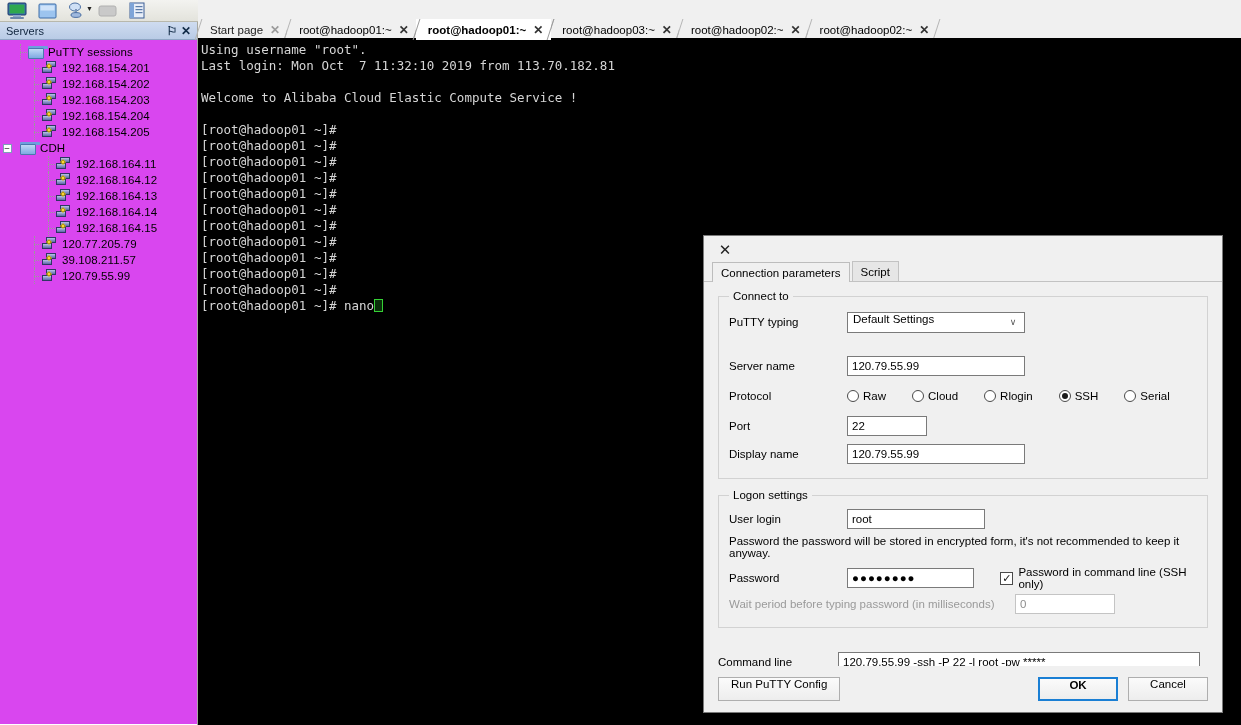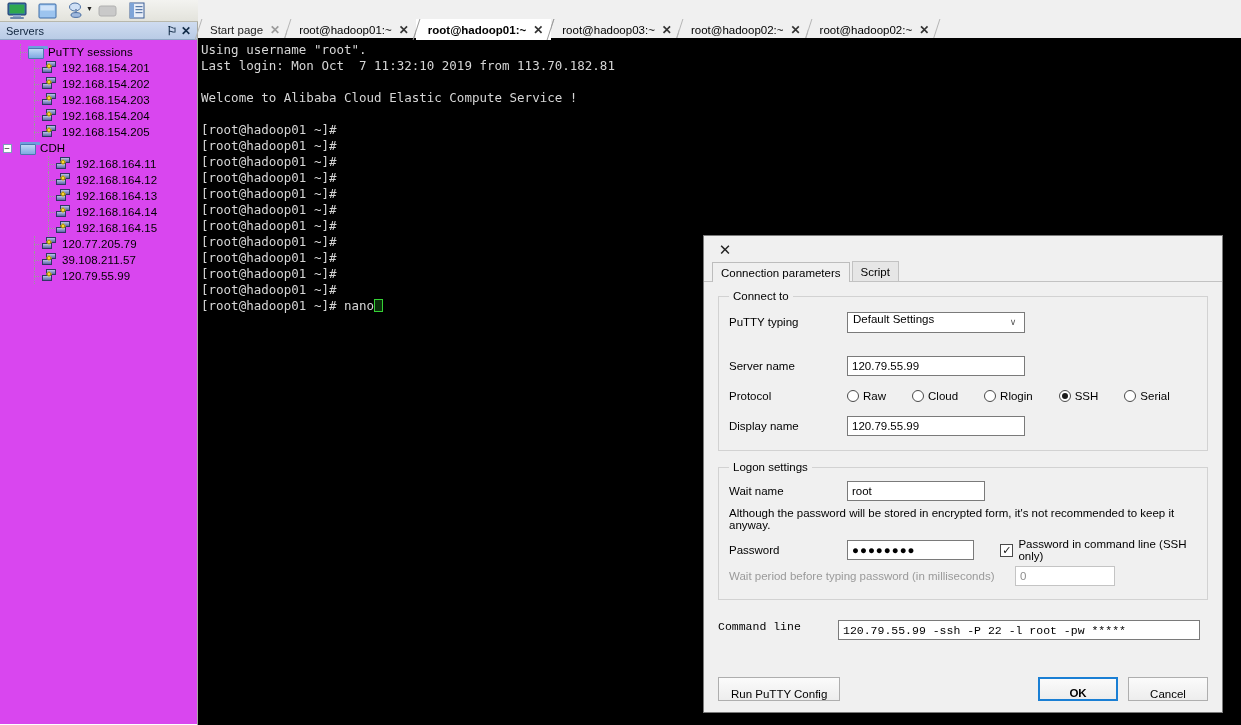--- a/index.html
+++ b/index.html
@@ -245,31 +245,31 @@
   }
   .chk { display:flex; align-items:center; font-size:11.5px; }
   .chk .cbox {
     width:13px; height:13px; border:1px solid #4a4a4a; background:#fff;
     margin-right:5px; display:flex; align-items:center; justify-content:center;
     flex:none; font-size:11px; line-height:1; color:#111;
   }
   .note { font-size:11.5px; margin: 4px 0 6px 0; }
   .muted { color:#9a9a9a; }
 
-  #cmdrow { display:flex; padding: 2px 14px 0 14px; height:30px;font-family:Liberation Mono, monospace; }
+  #cmdrow { display:flex; align-items:center; padding: 2px 14px 0 14px; height:30px; }
   #cmdrow .lab { width:120px; flex:none; font-size:11.5px; }
 
   #dlg-footer {
     position:absolute; left:0; right:0; bottom:0; height:46px;
     display:flex; align-items:center; padding: 0 14px;
     background:#f0f0f0;
   }
   .btn {
     height:24px; min-width:80px; padding:0 12px;
-    display:flex; align-items:flex-end; justify-content:center;
+    display:flex; align-items:flex-start; justify-content:center;
     background: linear-gradient(#fbfbfb,#ededed);
     border:1px solid #aeaeae; font-size:11.5px; color:#000;
   }
   .btn.focus { border:2px solid #1a7fd4;font-weight:bold; }
   #dlg-footer .spacer { flex:1; }
   #btn-ok { margin-right:10px; }
 </style>
 </head>
 <body>
 
@@ -574,40 +574,46 @@
                 <span class="rdot"></span>
                 <span>SSH</span>
               </span>
               <span class="radio">
                 <span class="rdot"></span>
                 <span>Serial</span>
               </span>
             </div>
         </div>
 
+        <div class="row">
+          <span class="lab">Port</span>
+          <div class="inp" style="width:80px">
+            <span>22</span>
+          </div>
+        </div>
 
         <div class="row">
           <span class="lab">Display name</span>
           <div class="inp" style="width:178px">
             <span>120.79.55.99</span>
           </div>
         </div>
       </fieldset>
 
       <fieldset class="grp">
         <legend>Logon settings</legend>
 
         <div class="row" style="height:24px">
-          <span class="lab">Wait name</span>
+          <span class="lab">User login</span>
           <div class="inp" style="width:138px">
             <span>root</span>
           </div>
         </div>
 
-        <div class="note">Although the password will be stored in encrypted form, it's not recommended to keep it anyway.</div>
+        <div class="note">Password the password will be stored in encrypted form, it's not recommended to keep it anyway.</div>
 
         <div class="row" style="height:26px">
           <span class="lab">Password</span>
           <div class="inp" style="width:138px;letter-spacing:1px;">
             <span>●●●●●●●●</span>
           </div>
           <div class="chk" style="margin-left:26px">
             <span class="cbox">✓</span>
             <span>Password in command line (SSH only)</span>
           </div>

